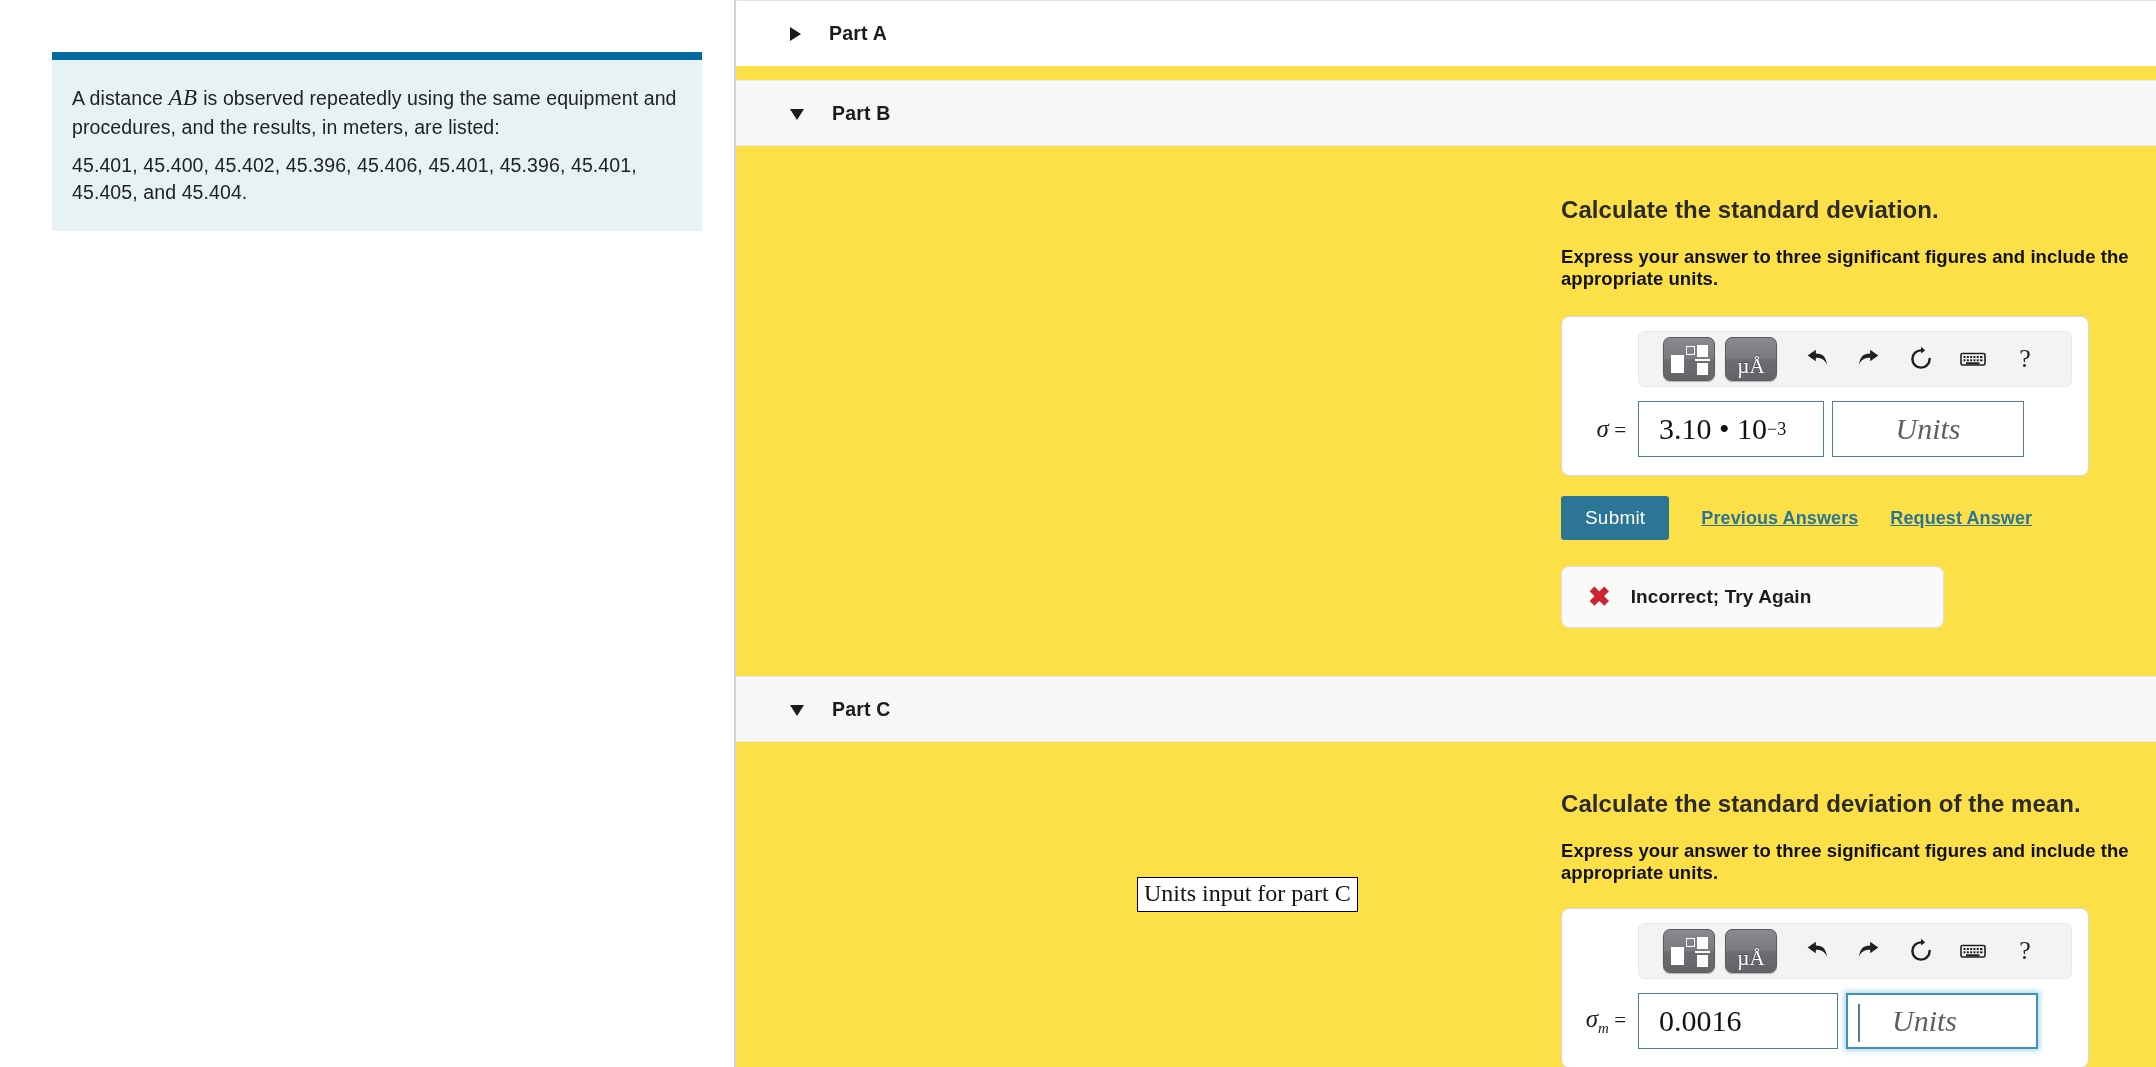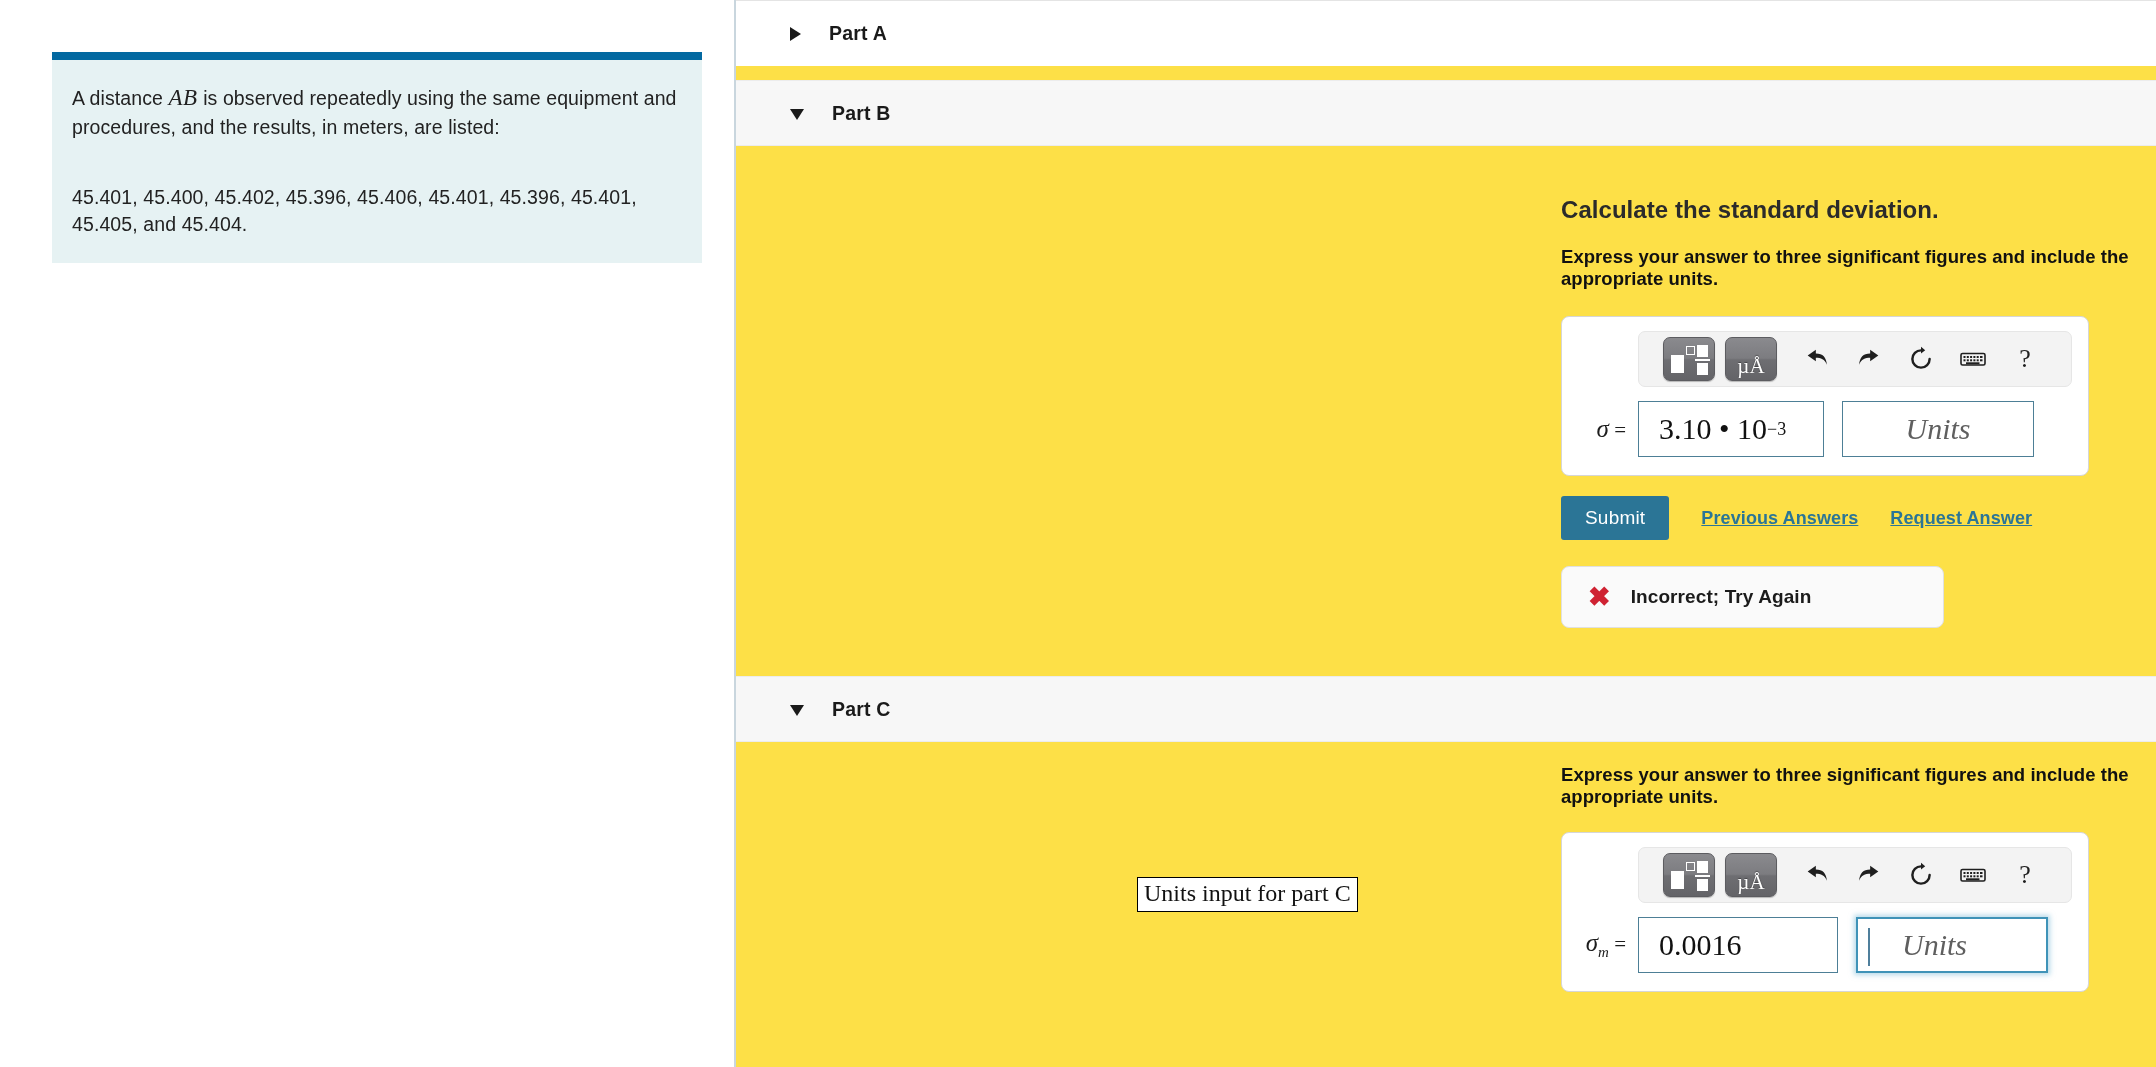--- a/index.html
+++ b/index.html
@@ -37,21 +37,21 @@
     border-top: 8px solid #0369a1;
     padding: 22px 24px 26px 20px;
   }
   .problem-card p {
     margin: 0;
     font-size: 19.5px;
     line-height: 1.38;
     color: #222222;
     letter-spacing: 0.1px;
   }
-  .problem-card p.values { margin-top: 43px; }
+  .problem-card p.values { margin-top: 11px; }
   .mathvar {
     font-family: "Liberation Serif", serif;
     font-style: italic;
     font-size: 23px;
     letter-spacing: 0.5px;
   }
 
   
   .right-pane {
     flex: 1;
@@ -211,21 +211,21 @@
   }
   .val-field sup { font-size: 18px; vertical-align: super; }
   .units-field {
     border: 1.5px solid #4d7f96;
     background: #ffffff;
     height: 56px;
     min-width: 192px;
     display: flex;
     align-items: center;
     justify-content: center;
-    margin-left: 18px;
+    margin-left: 8px;
     font-family: "Liberation Serif", serif;
     font-style: italic;
     font-size: 30px;
     color: #5f5f5f;
     position: relative;
   }
   .units-field.focused {
     border: 2px solid #3f93b8;
     box-shadow: 0 0 5px 2px rgba(120,185,215,.55);
     justify-content: flex-start;
@@ -412,20 +412,21 @@
       </div>
     </div>
 
     <div class="part-header expanded" style="margin-top:48px;">
       <span class="tri tri-down"></span>
       <span class="part-title">Part C</span>
     </div>
 
     <div class="part-body" style="padding-left:825px;">
       <div class="body-inner">
+        <p class="q-text" style="margin-top:48px;">Calculate the standard deviation of the mean.</p>
         <p class="q-bold" style="margin-top:22px;">Express your answer to three significant figures and include the appropriate units.</p>
 
         <div class="answer-box" style="margin-top:24px;">
 
           <div class="toolbar">
             <div class="tb-btn ico-tpl">
               <span class="blk b1"></span>
               <span class="blk b2"></span>
               <span class="blk b3"></span>
               <span class="blk b4"></span>

